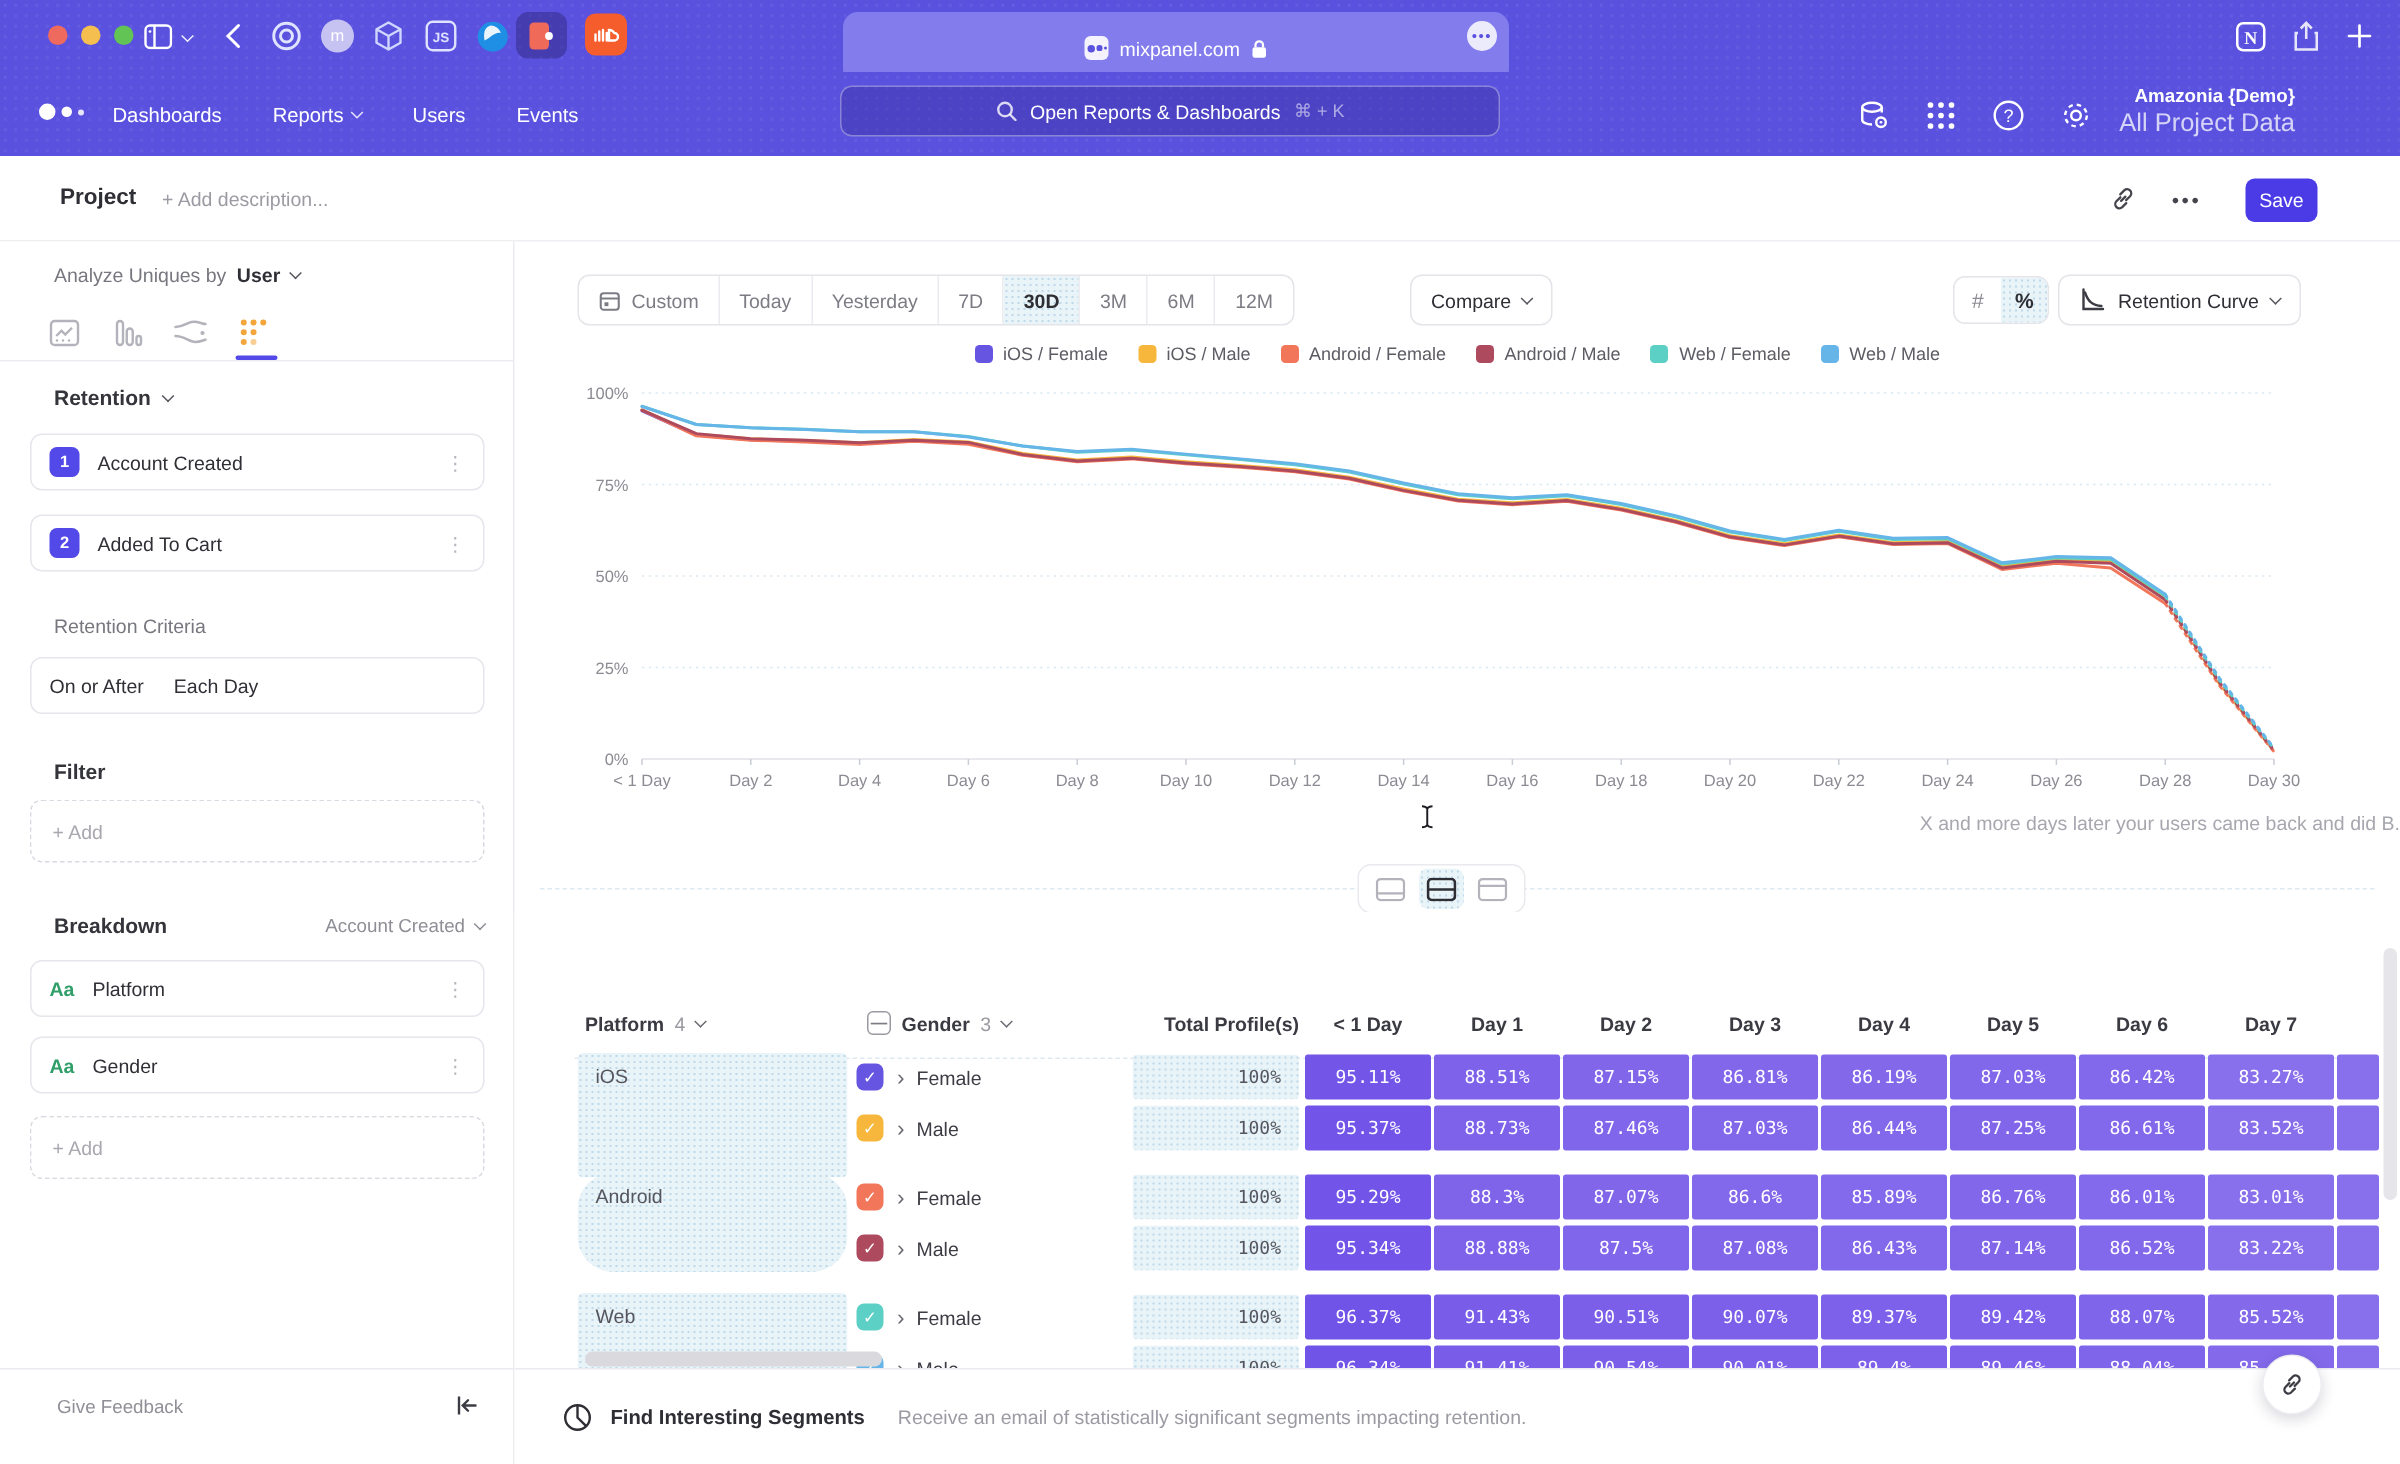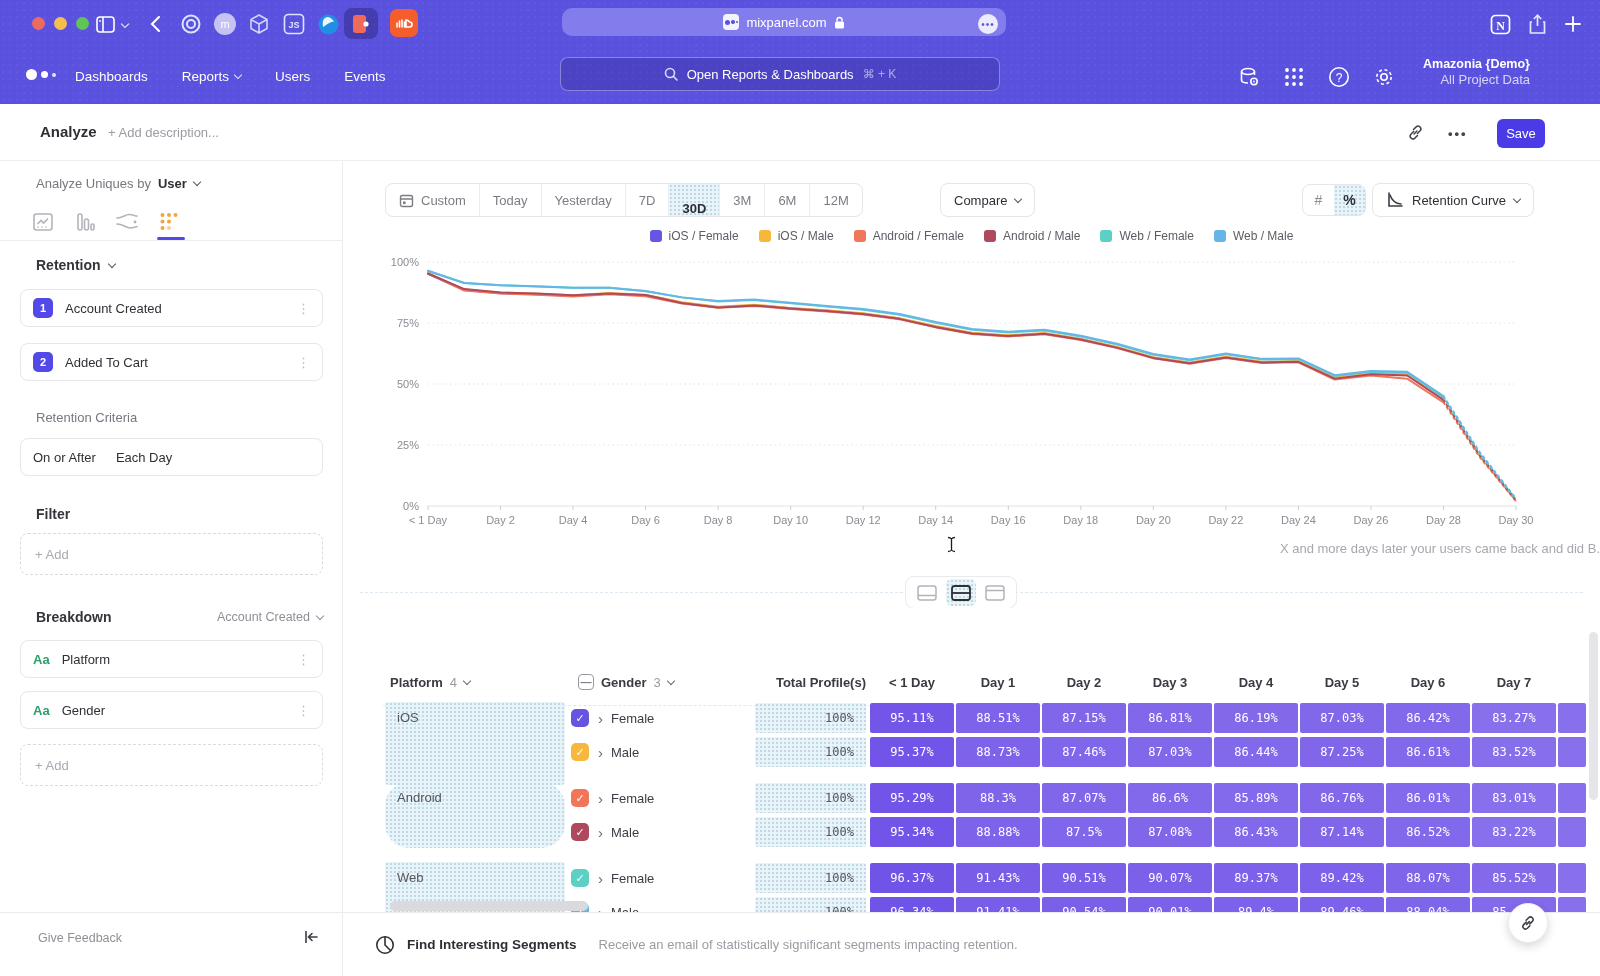--- a/index.html
+++ b/index.html
@@ -8,33 +8,33 @@
   .screen { position:relative; width:1600px; height:976px; background:#fff; overflow:hidden; }
   .abs { position:absolute; }
 
   
   .browser-bar { position:absolute; left:0; top:0; width:1600px; height:48px; background:#5a52de;
     background-image:radial-gradient(rgba(255,255,255,0.06) 1px, transparent 1px); background-size:7px 7px; }
   .app-nav { position:absolute; left:0; top:48px; width:1600px; height:56px; background:#5a52de;
     background-image:radial-gradient(rgba(255,255,255,0.06) 1px, transparent 1px); background-size:7px 7px; }
   .tl { position:absolute; top:17px; width:13px; height:13px; border-radius:50%; }
   .ext-ico { position:absolute; top:11px; width:26px; height:26px; display:flex; align-items:center; justify-content:center; }
-  .url-pill { position:absolute; left:562px; top:8px; width:444px; height:28px; border-radius:10px; background:#837cec;
+  .url-pill { position:absolute; left:562px; top:8px; width:444px; height:48px; border-radius:10px; background:#837cec;
     display:flex; align-items:center; justify-content:center; color:#fff; font-size:13px; gap:7px; }
   .url-fav { width:16px; height:16px; border-radius:4px; background:rgba(255,255,255,0.9); display:flex; align-items:center; justify-content:center; gap:1.5px; }
   .url-fav i { display:block; border-radius:50%; background:#5a52de; }
   .url-more { position:absolute; right:8px; top:6px; width:20px; height:20px; border-radius:50%; background:rgba(255,255,255,0.85);
     color:#5a52de; font-size:10px; display:flex; align-items:center; justify-content:center; letter-spacing:1px; }
   .nav-item { color:#fff; font-size:13.5px; font-weight:500; display:flex; align-items:center; gap:6px; cursor:default; }
   .nav-search { position:absolute; left:560px; top:9px; width:440px; height:34px; border-radius:8px; background:rgba(30,20,120,0.25);
     border:1px solid rgba(255,255,255,0.35); display:flex; align-items:center; justify-content:center; gap:9px; color:#fff; font-size:13px; }
   .nav-search .sc { color:rgba(255,255,255,0.55); font-size:12px; }
   .proj { position:absolute; right:70px; top:9px; text-align:right; color:#fff; }
   .proj .p1 { font-size:12.5px; font-weight:700; }
-  .proj .p2 { font-size:13px; color:rgba(255,255,255,0.75); margin-top:1px; }
+  .proj .p2 { font-size:17px; color:rgba(255,255,255,0.75); margin-top:1px; }
 
   .chev { display:inline-block; width:6px; height:6px; border-right:1.5px solid currentColor; border-bottom:1.5px solid currentColor; transform:rotate(45deg); }
 
   
   .title-row { position:absolute; left:0; top:104px; width:1600px; height:57px; background:#fff; border-bottom:1px solid #efeff3; }
   .doc-title { position:absolute; left:40px; top:19px; font-size:15px; font-weight:700; color:#2e2e35; }
   .doc-desc { position:absolute; left:108px; top:21px; font-size:13px; color:#9b9ba3; }
   .icon-btn { display:flex; align-items:center; justify-content:center; color:#55555e; }
   .save-btn { position:absolute; left:1497px; top:15px; width:48px; height:29px; border-radius:6px; background:#4b3be6; color:#fff;
     font-size:13px; display:flex; align-items:center; justify-content:center; }
@@ -53,21 +53,21 @@
     display:flex; align-items:center; padding:0 14px; gap:8px; color:#a8a8b0; font-size:13px; }
   .aa { color:#2f9e68; font-size:13px; font-weight:700; }
   .tab-ic { position:absolute; top:208px; width:26px; height:26px; display:flex; align-items:center; justify-content:center; }
   .side-footer { position:absolute; left:0; top:912px; width:343px; height:64px; border-top:1px solid #ebebef; border-right:1px solid #ebebef; background:#fff; }
 
   
   .range-group { position:absolute; left:385px; top:183px; height:34px; display:flex; border:1px solid #e4e4e9; border-radius:8px; background:#fff; overflow:hidden; }
   .range-btn { display:flex; align-items:center; gap:7px; padding:0 13px; font-size:13px; color:#7c7c85; border-right:1px solid #ececf0; }
   .range-btn:last-child { border-right:none; }
   .range-btn.active { color:#2e2e35; font-weight:700; }
-  .dotbg { background-color:#e9f4f9; background-image:radial-gradient(rgba(110,165,200,0.35) 1px, transparent 1px); background-size:4px 4px;align-items:flex-end; }
+  .dotbg { background-color:#e9f4f9; background-image:radial-gradient(rgba(110,165,200,0.35) 1px, transparent 1px); background-size:4px 4px; }
   .pill-btn { position:absolute; height:34px; display:flex; align-items:center; gap:8px; padding:0 13px; border:1px solid #e4e4e9;
     border-radius:8px; background:#fff; font-size:13px; color:#2e2e35; font-weight:500; }
   .unit-toggle { position:absolute; left:1302px; top:184px; height:32px; display:flex; border:1px solid #e4e4e9; border-radius:8px; overflow:hidden; background:#fff; }
   .unit-btn { width:31px; display:flex; align-items:center; justify-content:center; font-size:14px; color:#8b8b93; }
   .unit-btn.active { color:#2e2e35; font-weight:700; }
 
   .legend { position:absolute; left:343px; top:229px; width:1257px; display:flex; justify-content:center; gap:20px; }
   .leg-item { display:flex; align-items:center; gap:7px; font-size:12px; color:#5c5c64; }
   .leg-sw { width:12px; height:12px; border-radius:3px; }
 
@@ -273,21 +273,21 @@
         </svg>
     </span>
     <div class="proj">
       <div class="p1">Amazonia {Demo}</div>
       <div class="p2">All Project Data</div>
     </div>
     <span class="abs" style="left:1534px;top:71px;color:#fff;"><span class="chev" style="border-color:rgba(255,255,255,0.85);"></span></span>
   </div>
 
   <div class="title-row">
-    <span class="doc-title">Analyze</span>
+    <span class="doc-title">Project</span>
     <span class="doc-desc">+ Add description...</span>
     <span class="icon-btn abs" style="left:1406px;top:19px;">
       <svg width="19" height="19" viewBox="0 0 20 20">
           <path d="M8.5 11.5 L11.5 8.5 M12 11 l2.8-2.8 a2.9 2.9 0 0 0-4.1-4.1 L7.9 6.9 M8 9 L5.2 11.8 a2.9 2.9 0 0 0 4.1 4.1 L12.1 13.1" fill="none" stroke="#44444c" stroke-width="1.6" stroke-linecap="round"></path>
         </svg>
     </span>
     <span class="icon-btn abs" style="left:1448px;top:22px;letter-spacing:2px;color:#44444c;font-size:13px;font-weight:700;">•••</span>
     <span class="save-btn">Save</span>
   </div>
 

